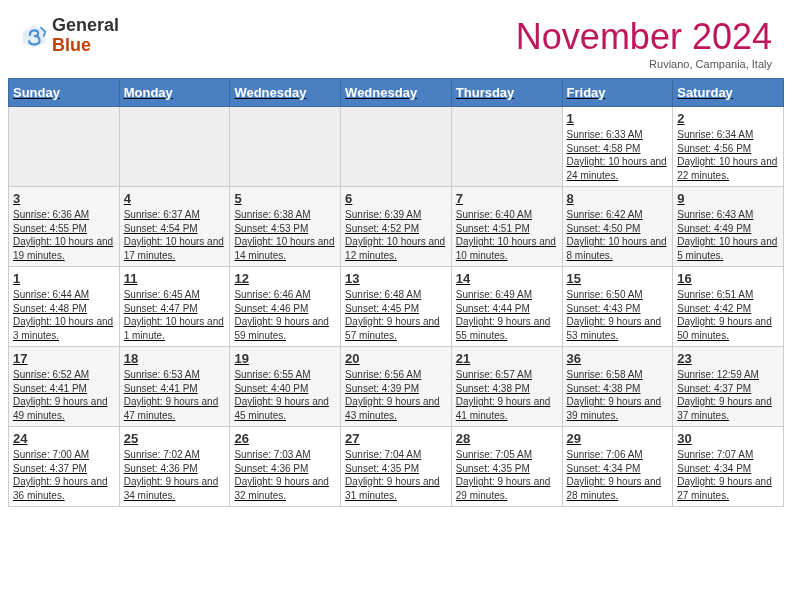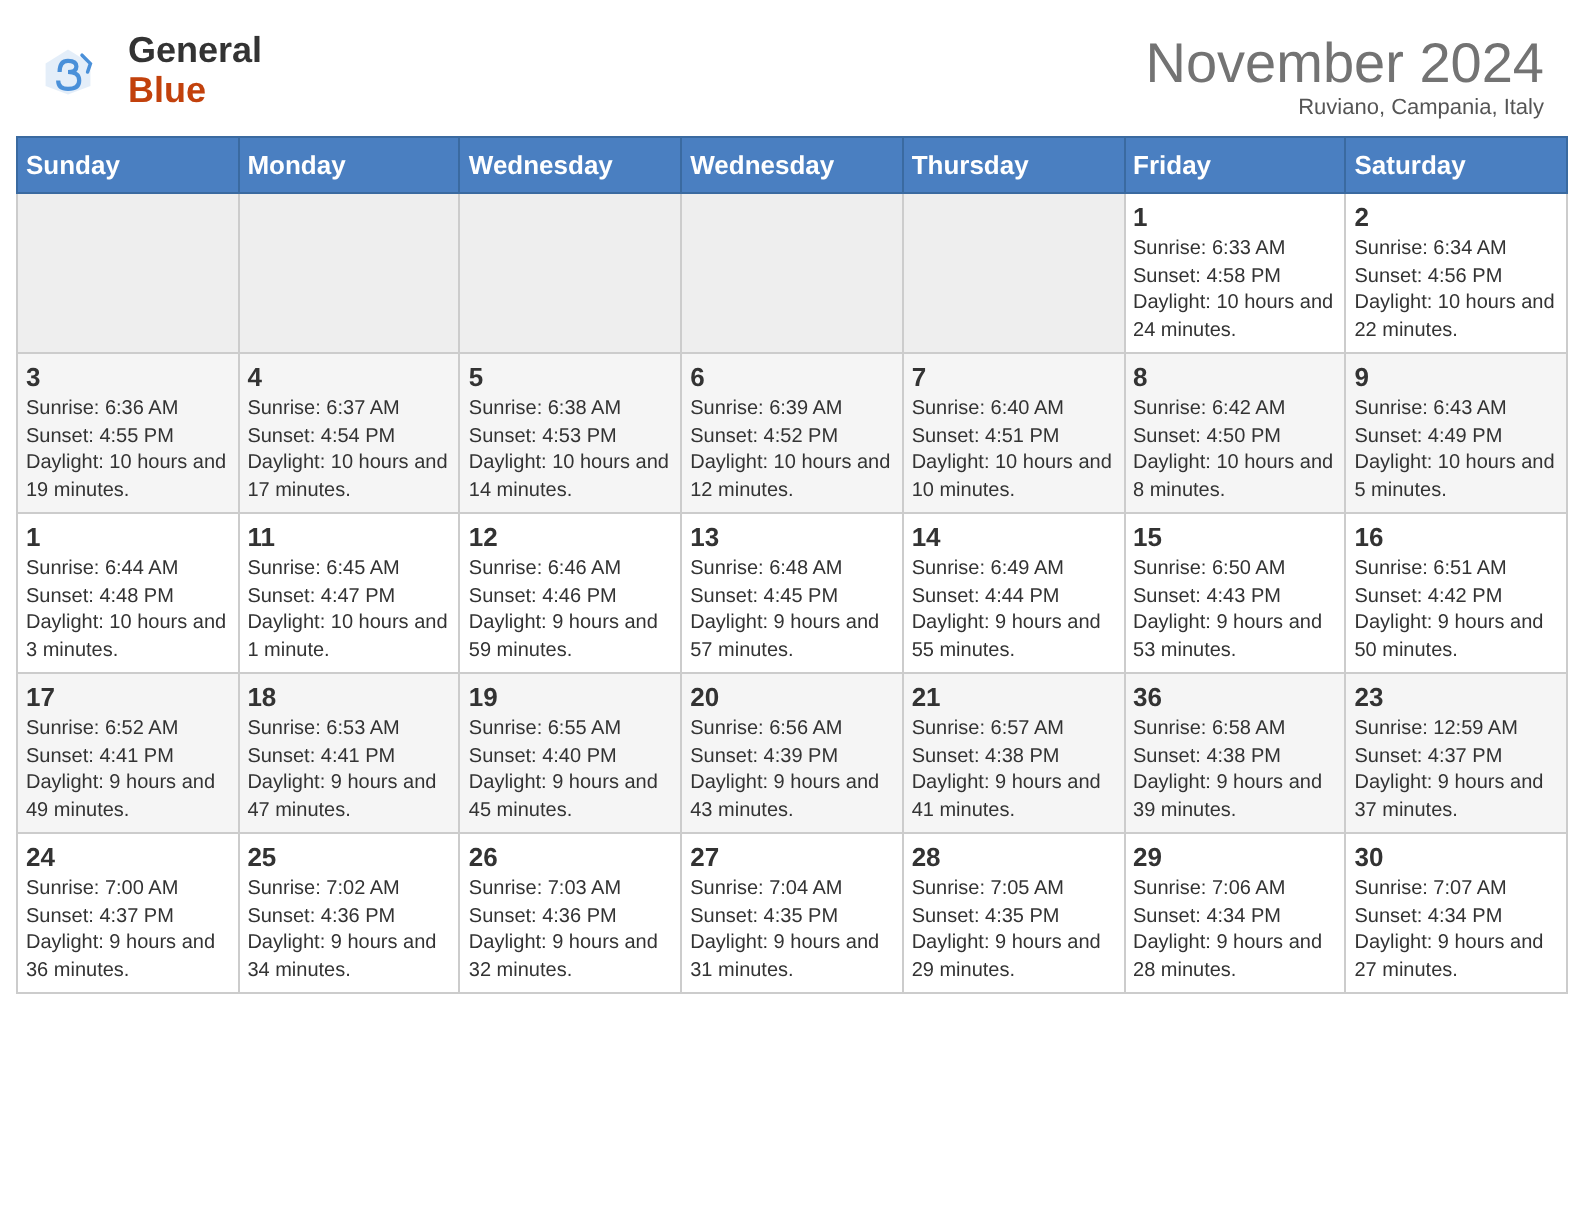--- a/index.html
+++ b/index.html
@@ -11,52 +11,53 @@
     }
     .header {
       display: flex;
       justify-content: space-between;
       align-items: flex-start;
       padding: 16px 20px 8px 20px;
     }
     .logo {
       display: flex;
       align-items: center;
-      gap: 16px;
+      gap: 4px;
     }
     .logo-text {
       font-size: 18px;
       font-weight: bold;
       line-height: 1.1;
     }
     .logo-general { color: #333; }
     .logo-blue { color: #c2410c; }
     .logo-icon {
       width: 28px;
       height: 28px;
     }
     .title-block {
       text-align: right;
     }
     .month-title {
-      font-size: 28px;
+      font-size: 36px;
       font-weight: normal;
-      color: #737373;
+      color: #be185d;
     }
     .location {
       font-size: 11px;
       color: #555;
     }
     .calendar {
       width: 100%;
       border-collapse: collapse;
       padding: 0 8px;
       margin: 0 4px;
       width: calc(100% - 16px);
       margin-left: 8px;
+      text-decoration: underline;
     }
     .calendar thead tr th {
       background: #4a7fc1;
       color: white;
       font-size: 13px;
       font-weight: bold;
       padding: 6px 4px;
       border: 1px solid #3a6aa0;
       text-align: left;
     }

